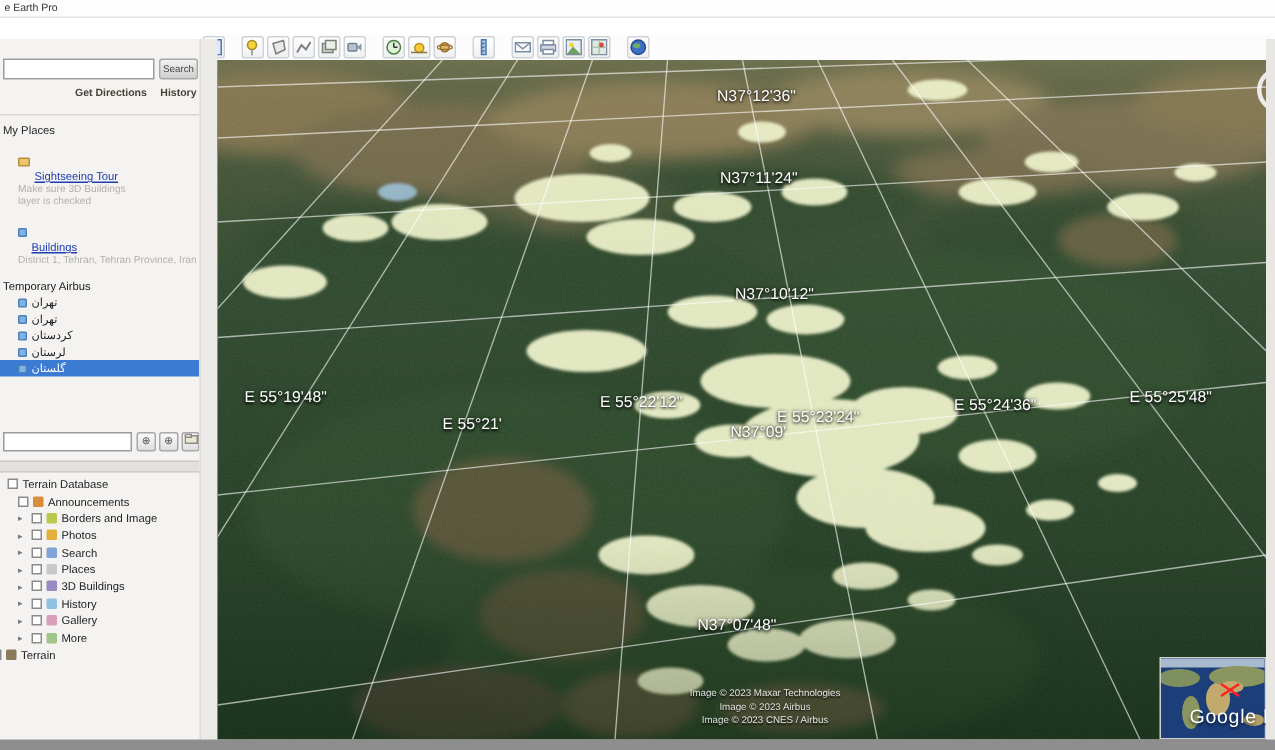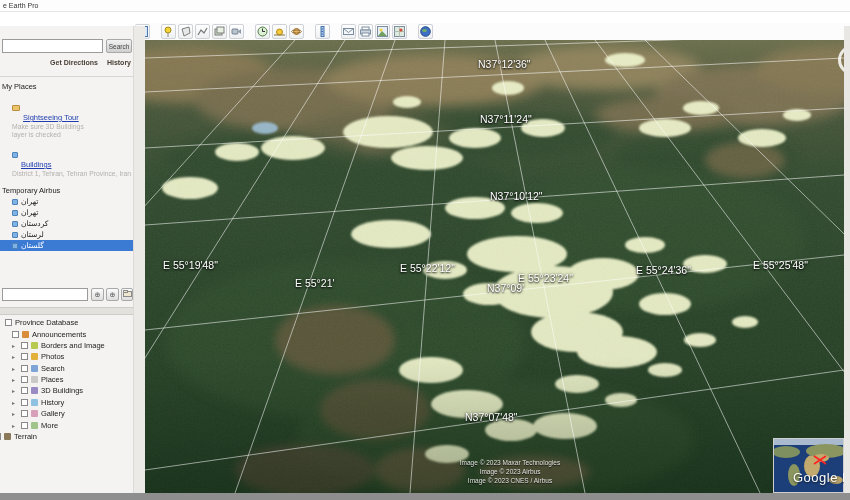--- a/index.html
+++ b/index.html
@@ -225,21 +225,21 @@
             <rect x="0.5" y="1.5" width="8" height="5" fill="#efe6cf" stroke="#8a8a8a"></rect>
             <rect x="0.5" y="0.5" width="4" height="2" fill="#efe6cf" stroke="#8a8a8a"></rect>
           </svg></button>
   </div>
   <div class="layers-header"></div>
 
   <div class="layers">
     <div class="layer-row" style="padding-left:0; position:relative; left:-4px;">
           <span class="caret">▾</span>
           <span class="cb"></span>
-          <span class="lbl">Province Database</span>
+          <span class="lbl">Terrain Database</span>
         </div>
     <div class="layer-row">
           <span class="cb"></span>
           <span class="licon" style="background:#d88c3c"></span>
           <span class="lbl">Announcements</span>
         </div>
     <div class="layer-row">
           <span class="caret">▸</span>
           <span class="cb"></span>
           <span class="licon" style="background:#b8c94f"></span>

